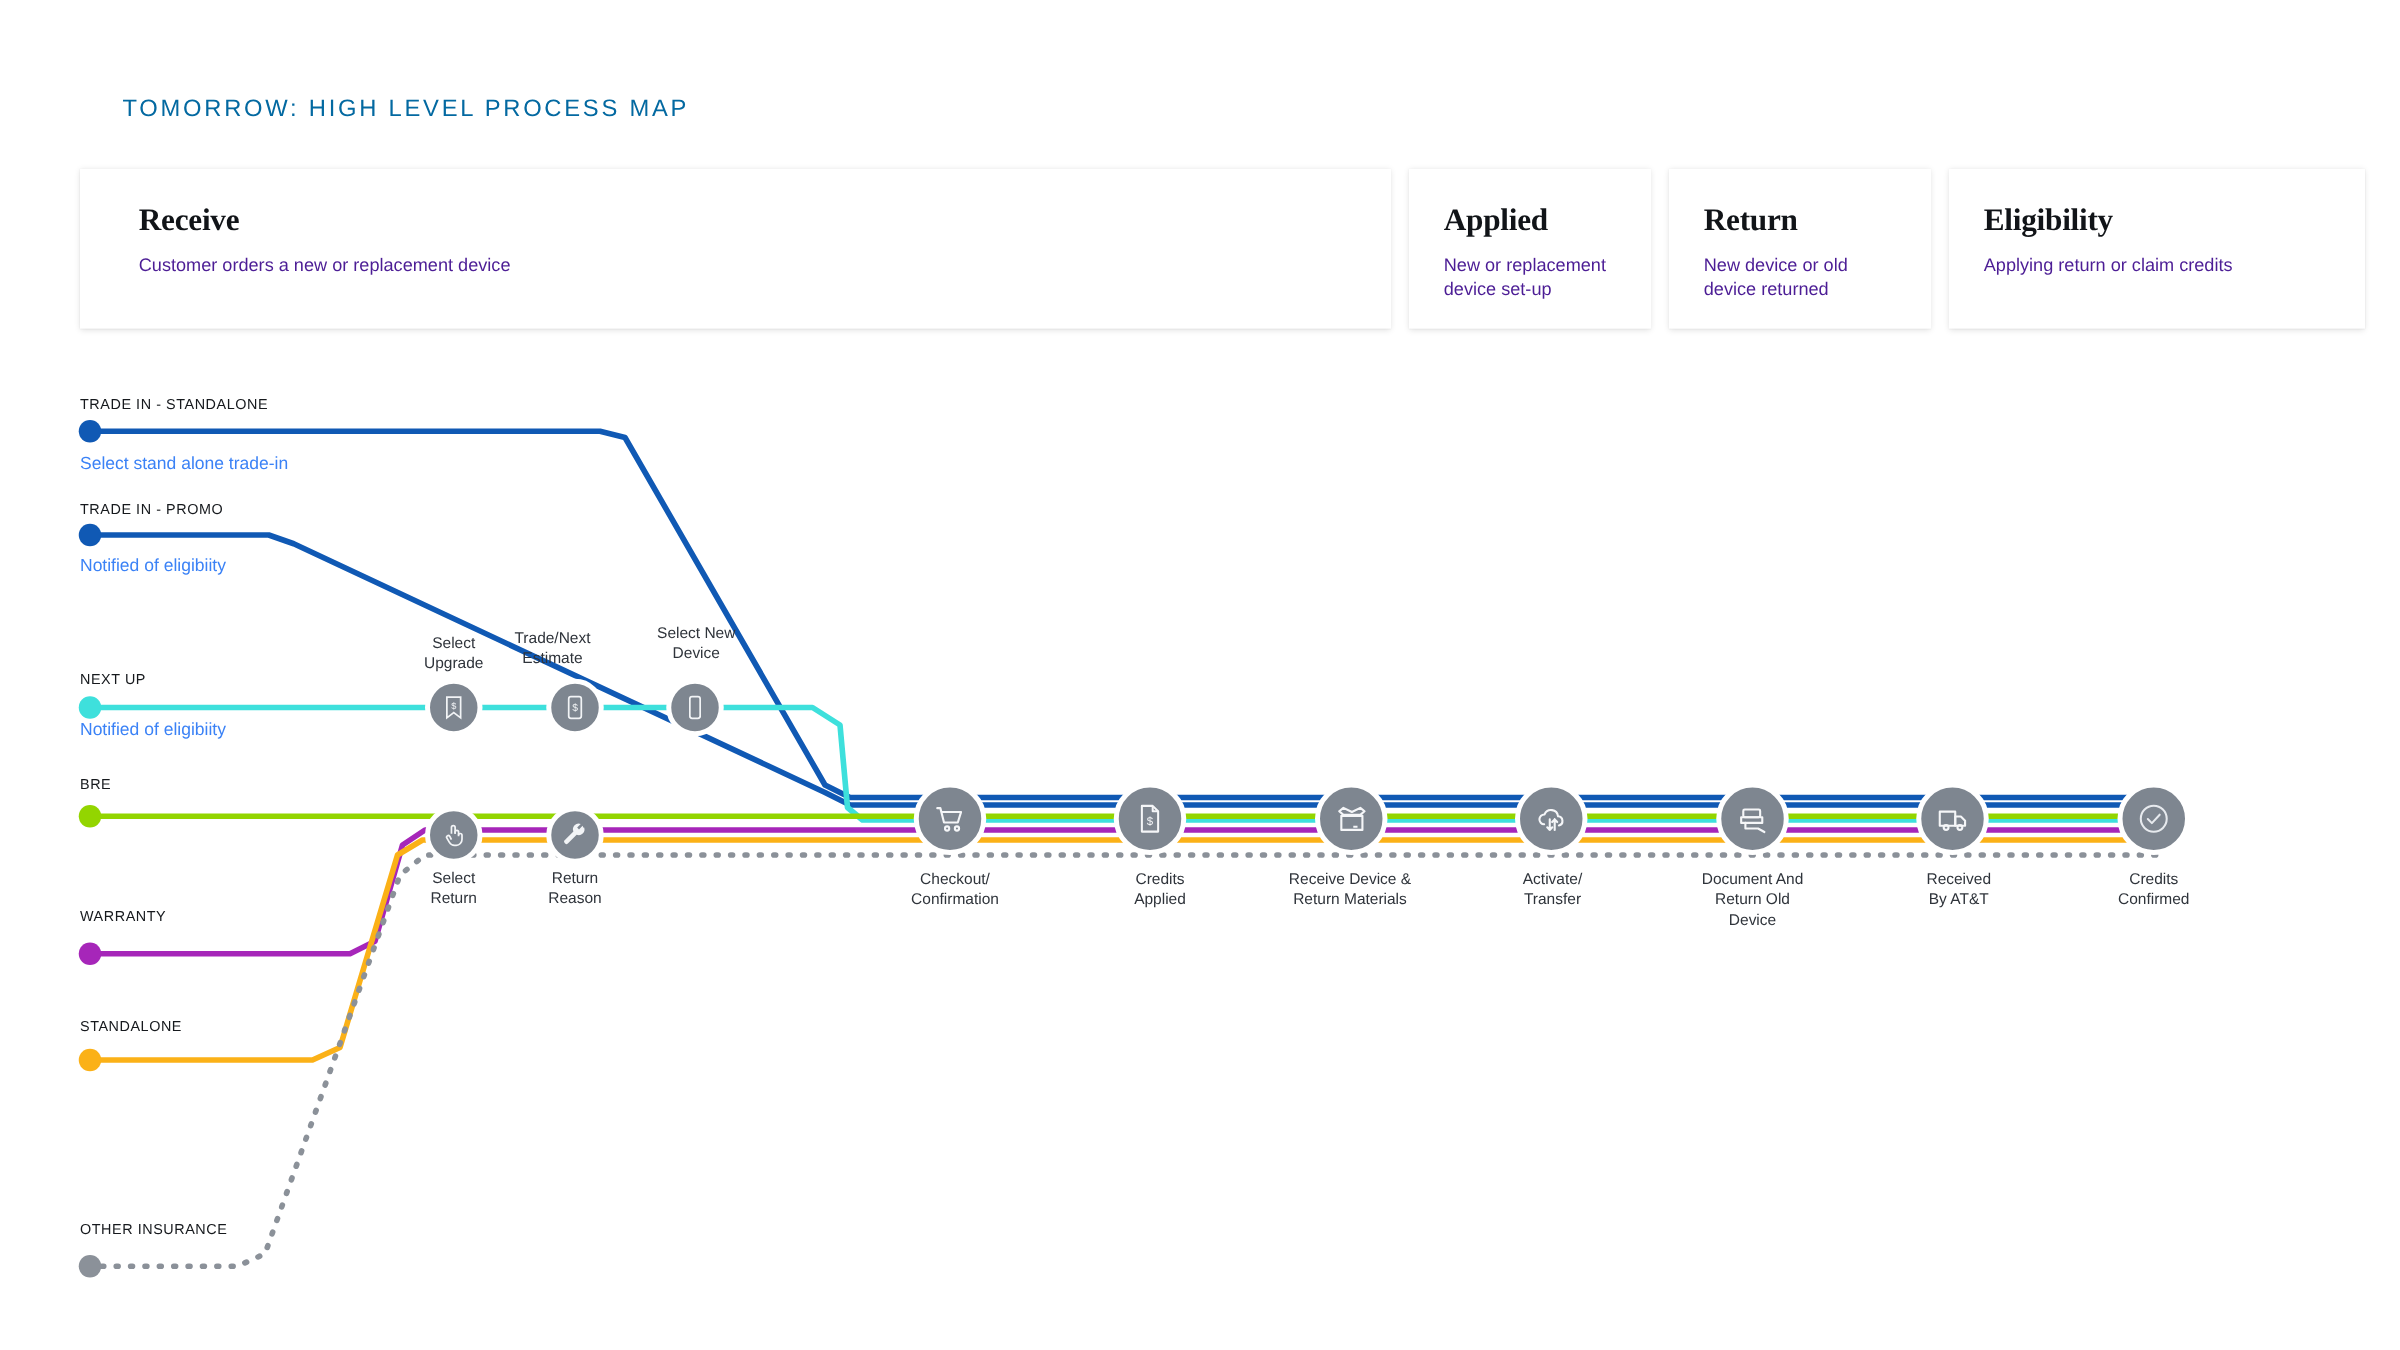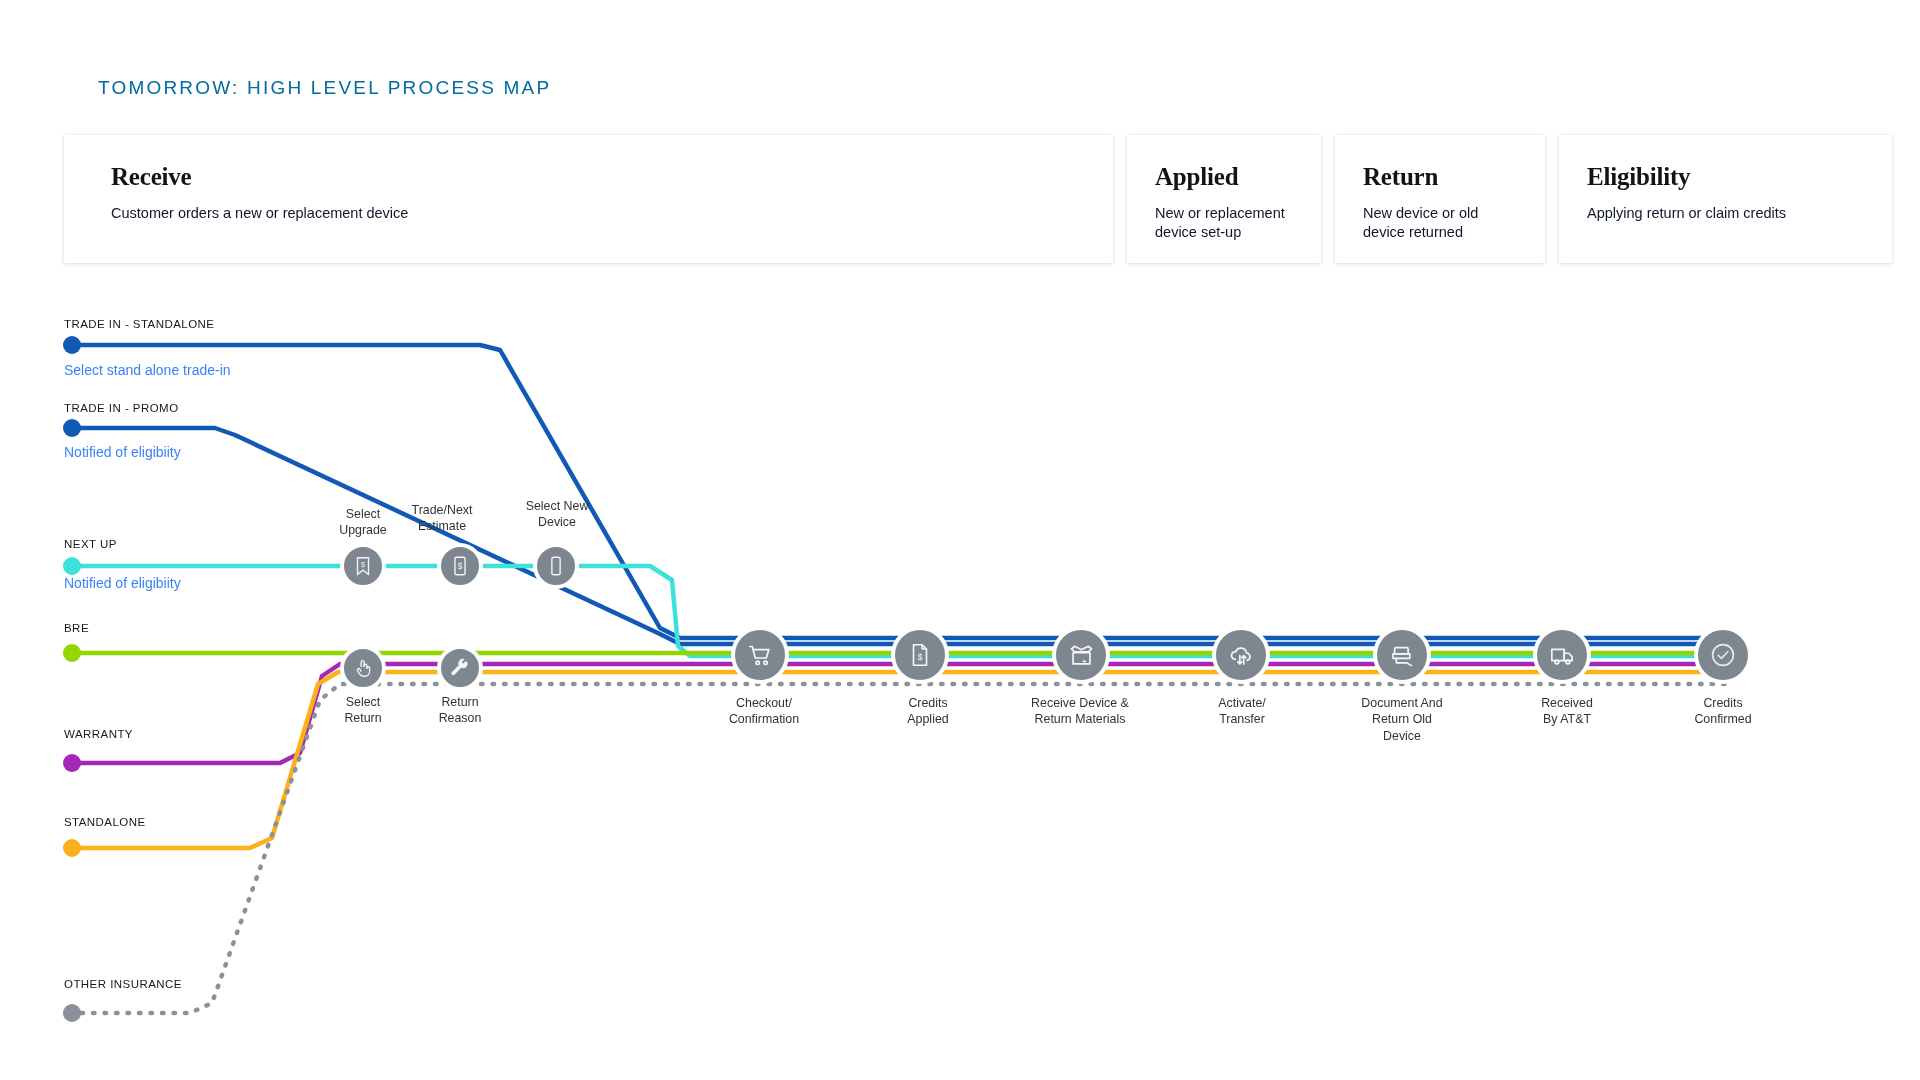--- a/index.html
+++ b/index.html
@@ -26,21 +26,21 @@
     position: absolute; top: 0; height: 128px;
     background: #ffffff;
     box-shadow: 0 1px 5px rgba(0,0,0,0.13), 0 0 1px rgba(0,0,0,0.10);
     padding: 28px 0 0 47px;
   }
   .phase-title {
     font-size: 25px; font-weight: 700; color: #111418;
     line-height: 1.1; letter-spacing: -0.2px; white-space: nowrap; font-family: Liberation Serif, serif;
   }
   .phase-desc {
-    margin-top: 13px; font-size: 14.5px; color: #0f172a;
+    margin-top: 13px; font-size: 14.5px; color: #4c1d95;
     line-height: 1.32; font-weight: 400;
   }
   .phase-card.c0 { left: 0px;    width: 1049px; }
   .phase-card.c1 { left: 1063px; width: 194px; }
   .phase-card.c2 { left: 1271px; width: 210px; }
   .phase-card.c3 { left: 1495px; width: 333px; }
   .phase-card.c1, .phase-card.c2, .phase-card.c3 { padding-left: 28px; }
 
   
   .lane-label {

